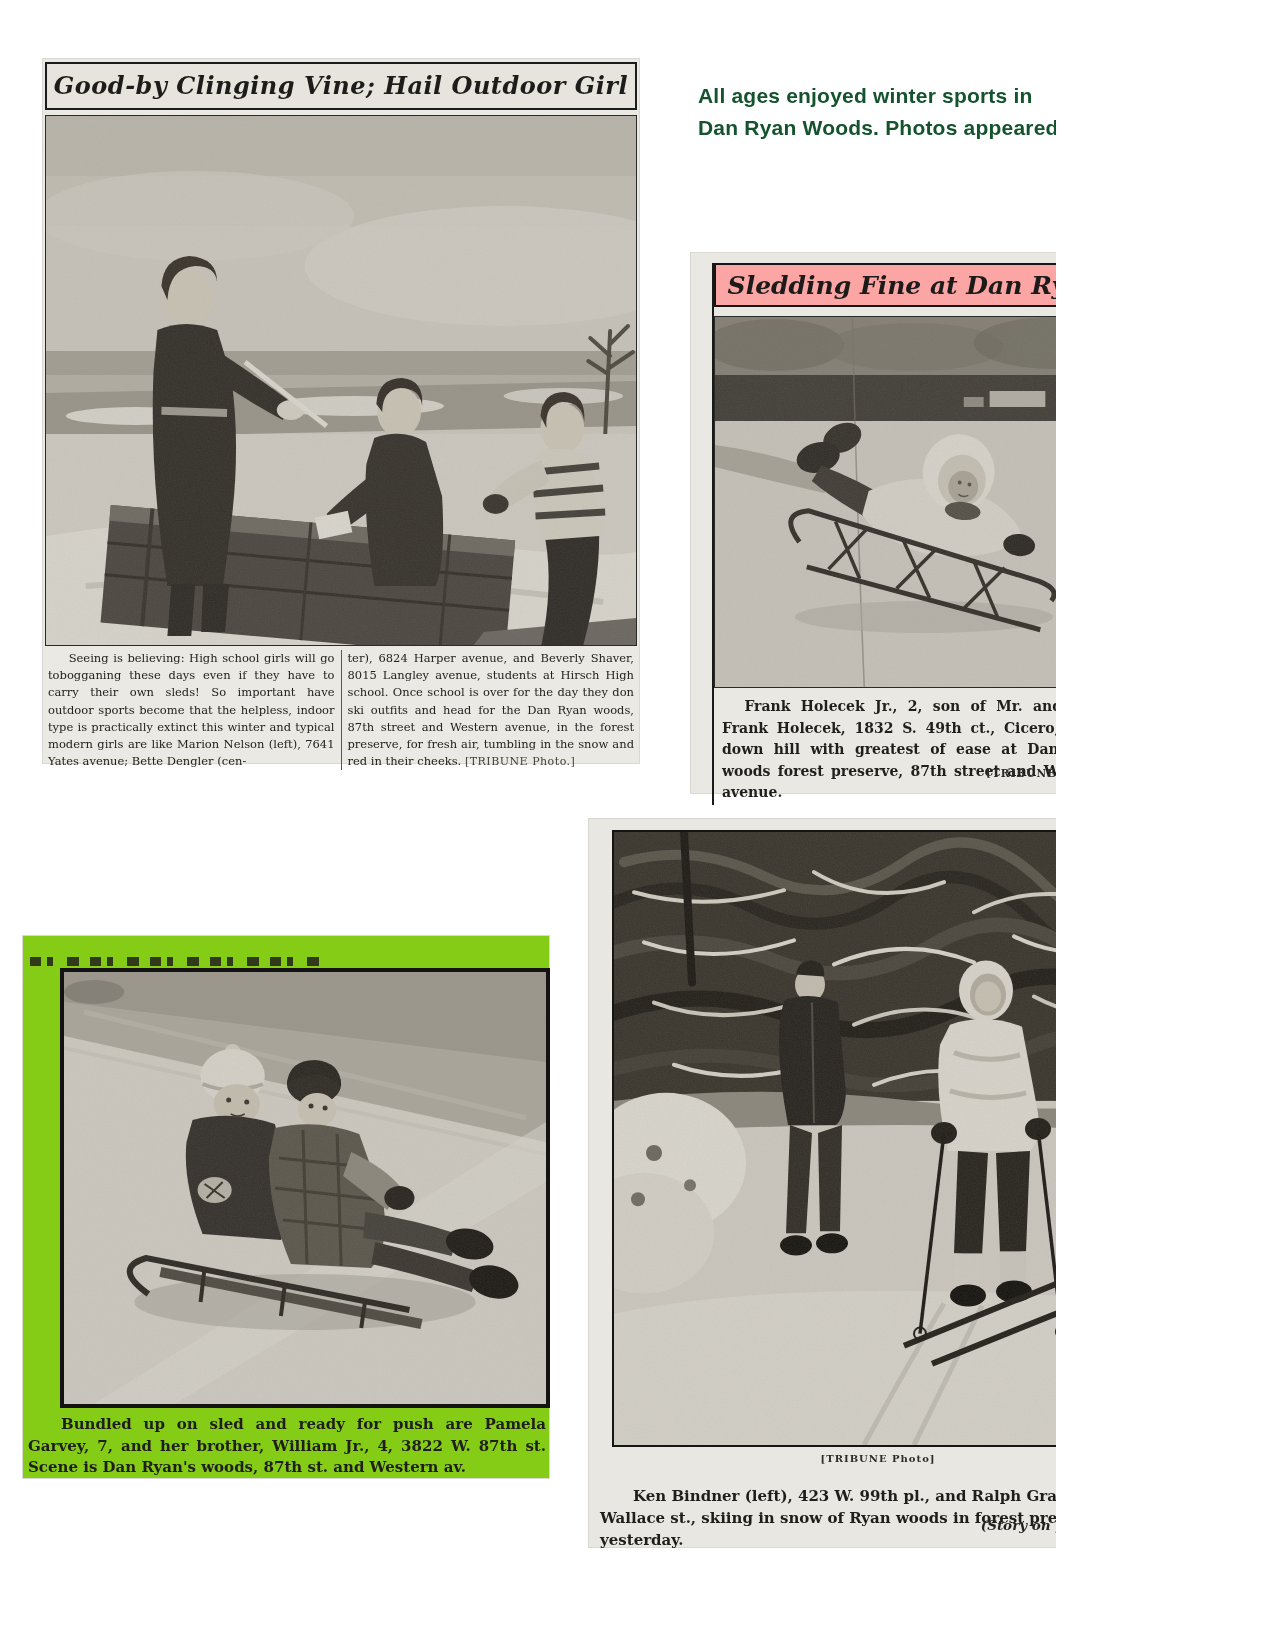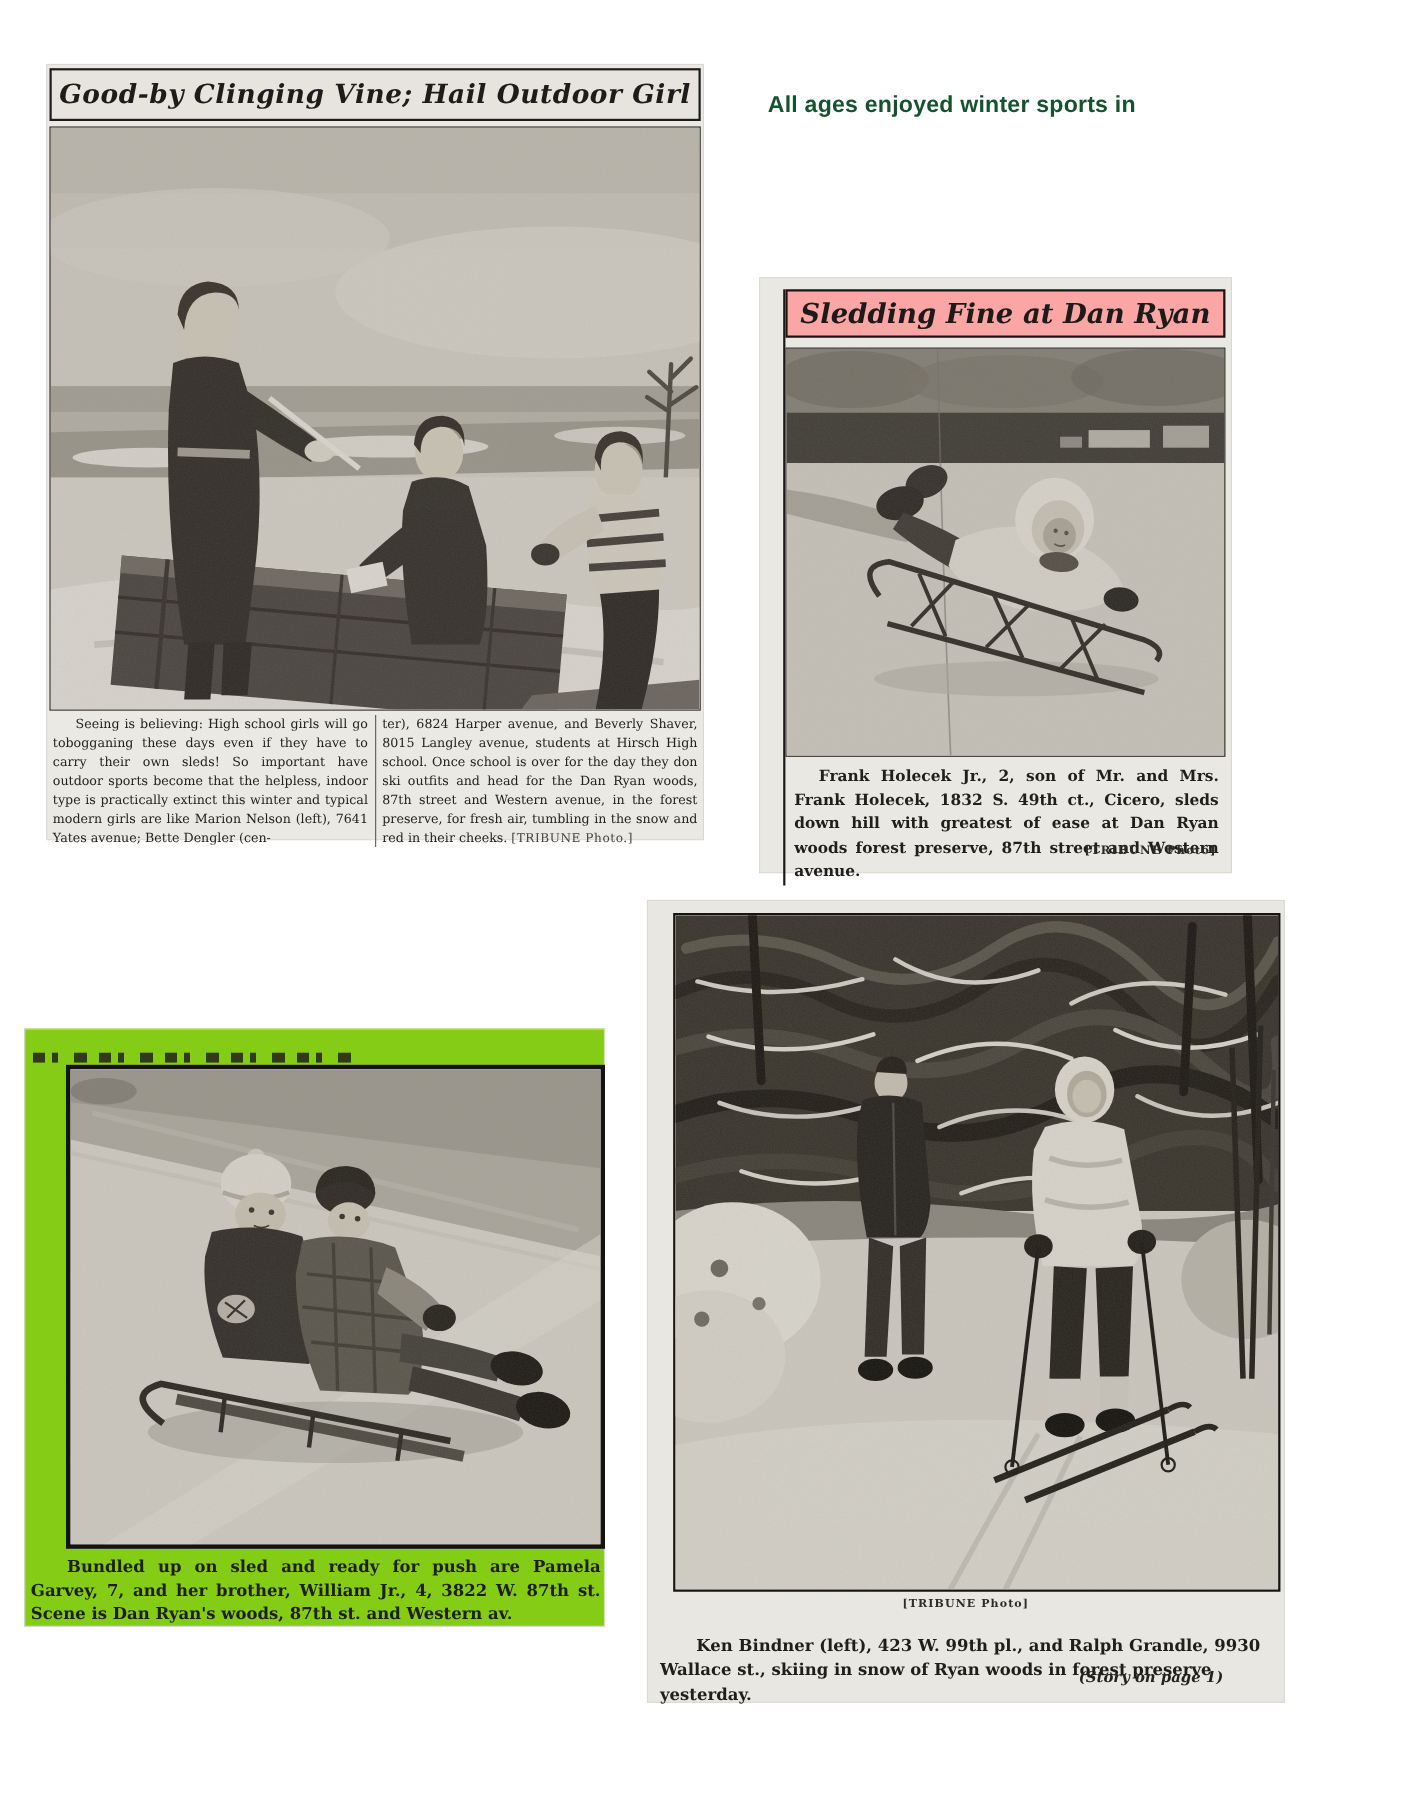--- a/index.html
+++ b/index.html
@@ -1,16 +1,16 @@
 <!DOCTYPE html>
 <html><head>
 <meta charset="utf-8">
 <style>
   html,body{margin:0;padding:0;background:#ffffff;}
-  .page{position:relative;width:1275px;height:1650px;background:#ffffff;overflow:hidden;
+  .page{position:relative;width:1056px;height:1650px;background:#ffffff;overflow:hidden;
         font-family:"DejaVu Serif",serif;border-radius:27px;}
   .clip{position:absolute;background:#ebe9e3;box-shadow:0 0 0 1px #dad8d2 inset;}
   
   .clip1{left:42px;top:58px;width:598px;height:706px;padding:0;}
   .clip1 .headline-box{margin:4px 3px 0 3px;height:44px;border:2px solid #1c1c1c;
         background:#e7e4dd;display:flex;align-items:center;justify-content:center;}
   .clip1 .headline-box h2{margin:0;font:bold italic 24px/1 "DejaVu Serif",serif;color:#1d1c1a;letter-spacing:.5px;white-space:nowrap;}
   .photo{position:relative;overflow:hidden;background:#c6c2b9;}
   .photo svg{display:block;width:100%;height:100%;}
   .photo1{margin:5px 3px 0 3px;height:529px;border:1px solid #2a2a28;}
@@ -127,20 +127,21 @@
     </div>
     <div class="cap2col">
       <p class="col first">Seeing is believing:  High school girls will go tobogganing these days even if they have to carry their own sleds!  So important have outdoor sports become that the helpless, indoor type is practically extinct this winter and typical modern girls are like Marion Nelson (left), 7641 Yates avenue; Bette Dengler (cen-</p>
       <div class="col-rule"></div>
       <p class="col"><span>ter), 6824 Harper avenue, and Beverly Shaver, 8015 Langley avenue, students at Hirsch High school.  Once school is over for the day they don ski outfits and head for the Dan Ryan woods, 87th street and Western avenue, in the forest preserve, for fresh air, tumbling in the snow and red in their cheeks.  </span><span class="credit-inline">[TRIBUNE Photo.]</span></p>
     </div>
   </section>
 
   <aside class="note">
     <div>All ages enjoyed winter sports in</div>
+    <div>Dan Ryan Woods. Photos appeared</div>
   </aside>
 
   <section class="clip clip2">
     <div class="inner">
       <div class="headline-box">
         <h2>Sledding Fine at Dan Ryan</h2>
       </div>
       <div class="photo photo2">
         <svg viewBox="0 0 400 370" preserveAspectRatio="none">
           <rect width="400" height="370" fill="#c1bdb4"></rect>

